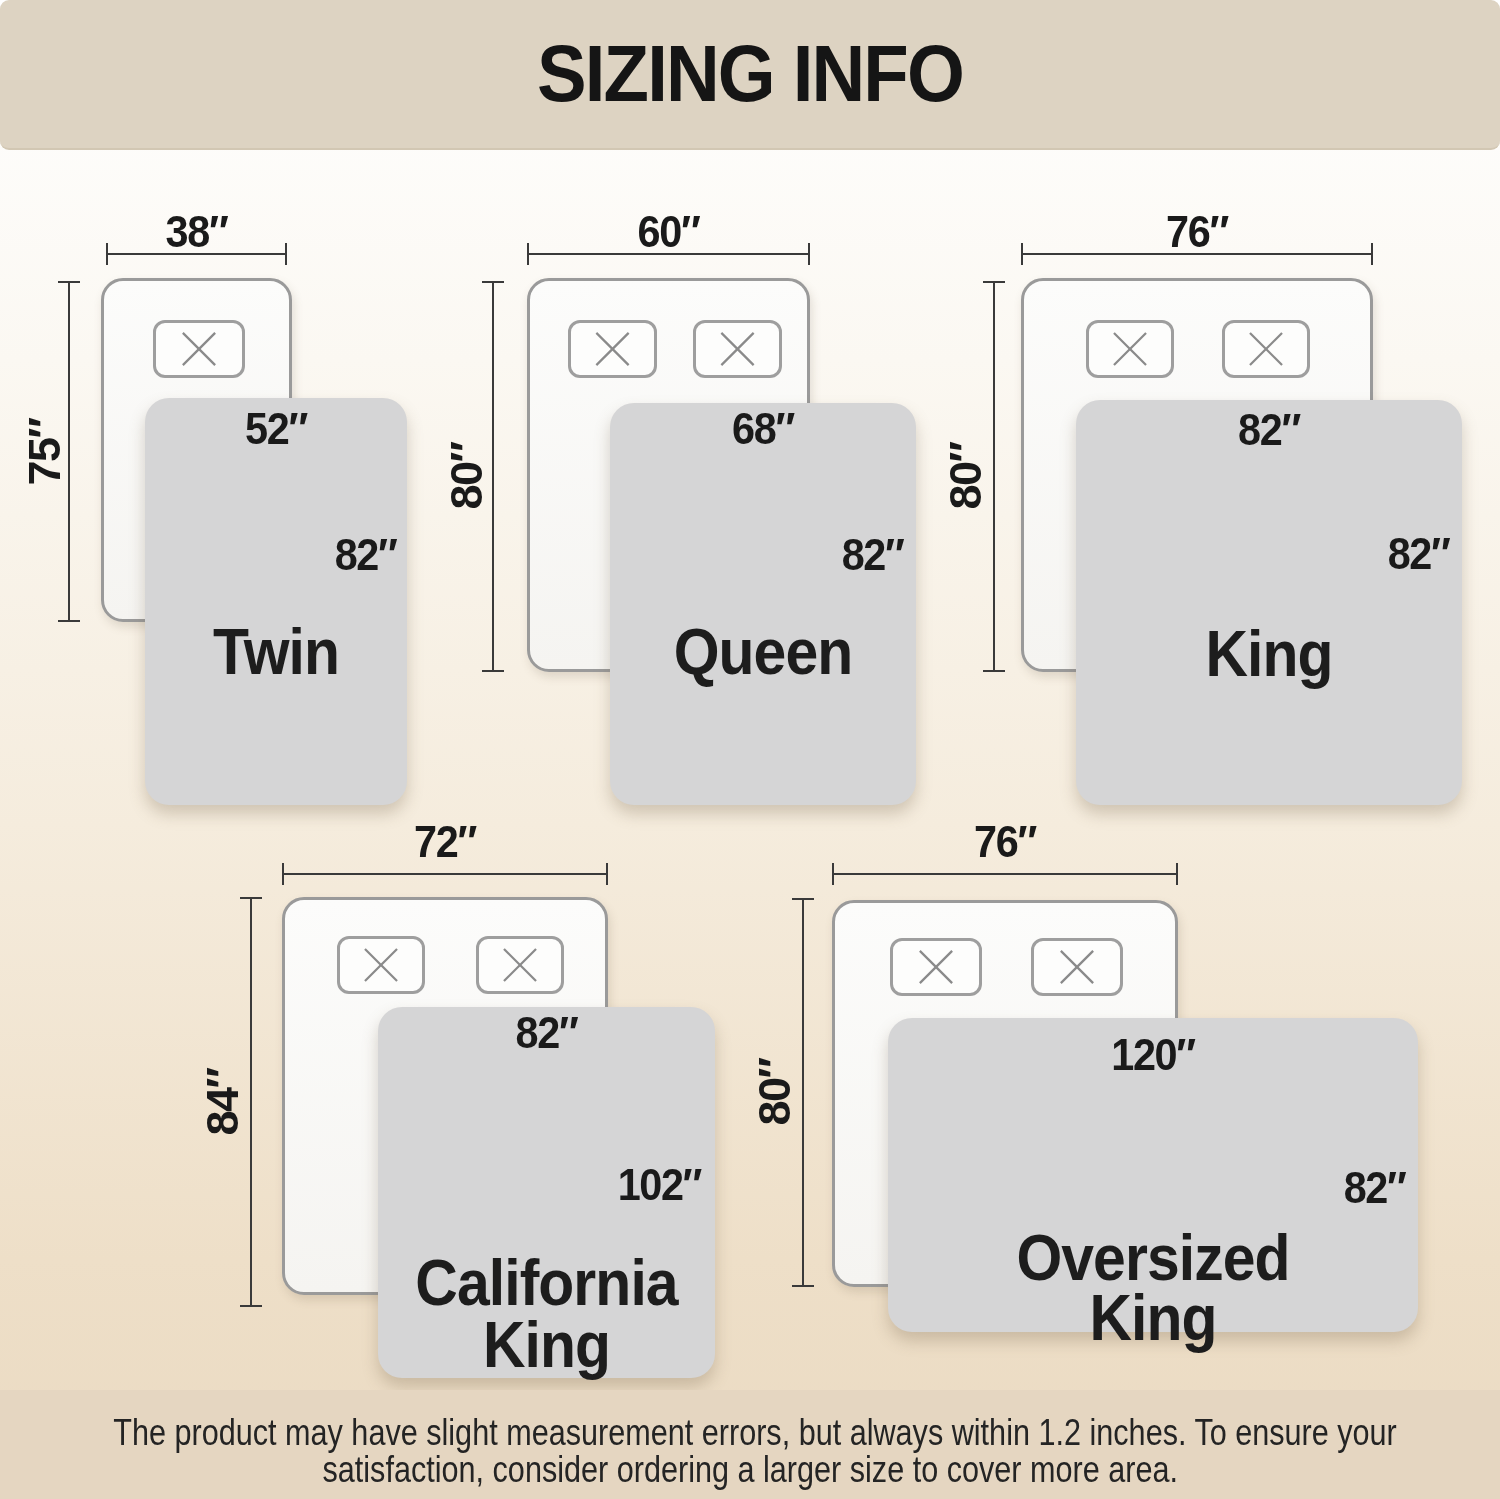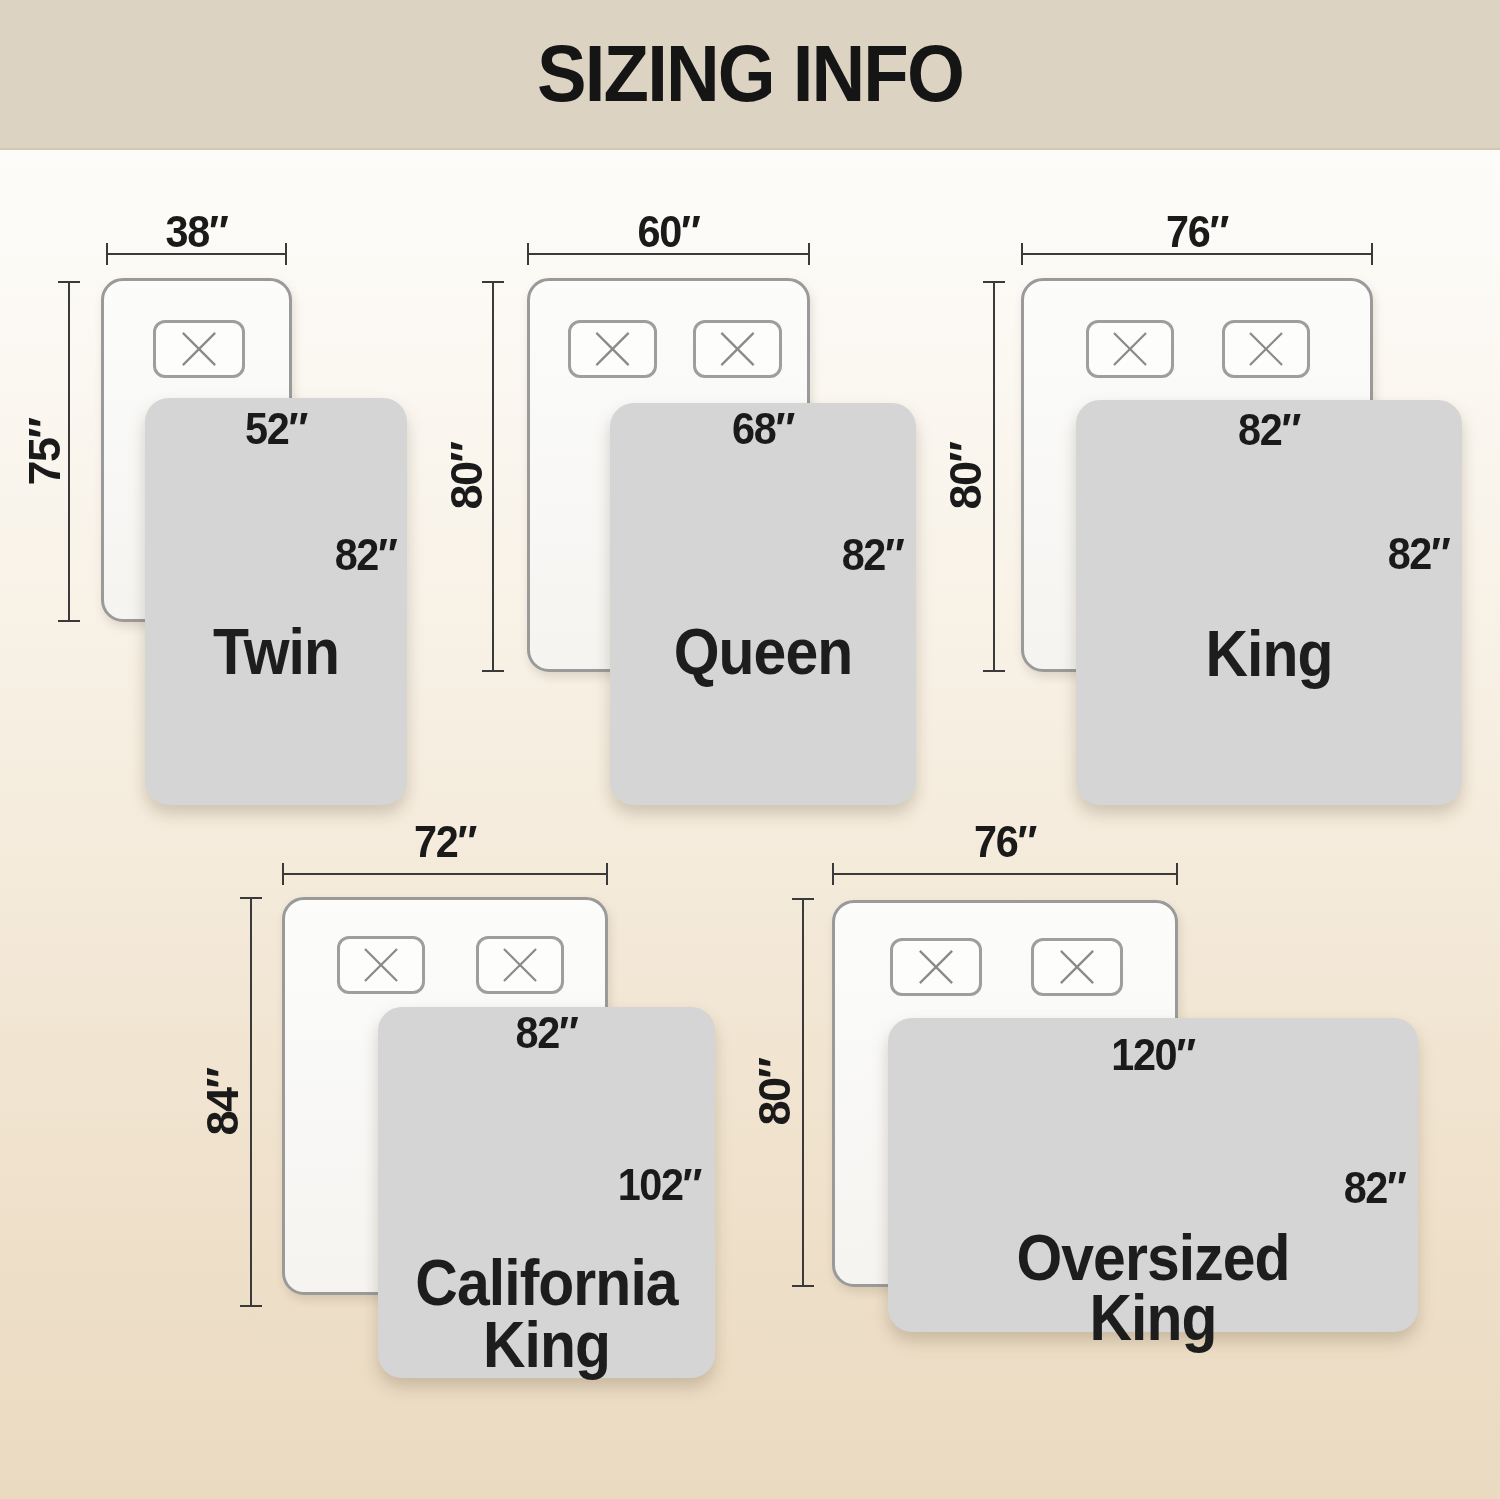--- a/index.html
+++ b/index.html
@@ -5,21 +5,21 @@
   html,body{margin:0;padding:0;background:#ffffff;}
   #canvas{
     position:relative;width:1500px;height:1499px;overflow:hidden;
     font-family:"Liberation Sans","DejaVu Sans",sans-serif;
     background:linear-gradient(180deg,#ffffff 0%,#fbf8f2 24%,#f5ecdd 55%,#eedfc8 84%,#eadac2 100%);
   }
   
   .banner{
     position:absolute;left:0;top:0;width:1500px;height:148px;
     background:#ddd3c2;border-bottom:2px solid #d2c7b3;
-    display:flex;align-items:center;justify-content:center;
+    display:flex;align-items:center;justify-content:center;border-radius:9px;
   }
   .title{
     font-size:80px;font-weight:700;letter-spacing:-2px;color:#151515;
     display:inline-block;transform:scaleX(.93);white-space:nowrap;
   }
   .band{
     position:absolute;left:0;top:1390px;width:1500px;height:109px;
     background:#e5d6c1;text-align:center;color:#242424;
   }
   .band-inner{padding-top:24px;line-height:37px;font-size:36px;}
@@ -181,14 +181,20 @@
           <line x1="64" y1="11" x2="28" y2="47" stroke="#8a8a8a" stroke-width="2.5"></line>
         </svg>
     </div>
     <div class="blanket" style="left:888px;top:1018px;width:530px;height:314px;">
       <div class="num b-width" style="top:14px;">120″</div>
       <div class="num b-length" style="top:147px;">82″</div>
       <div class="name" style="top:210px;line-height:60px;"><span>Oversized</span><br><span>King</span></div>
     </div>
   </div>
 
+  <div class="band">
+    <div class="band-inner">
+      <span class="band-line">The product may have slight measurement errors, but always within 1.2 inches. To ensure your</span><br>
+      <span class="band-line">satisfaction, consider ordering a larger size to cover more area.</span>
+    </div>
+  </div>
 
 </div>
 
 </body></html>

